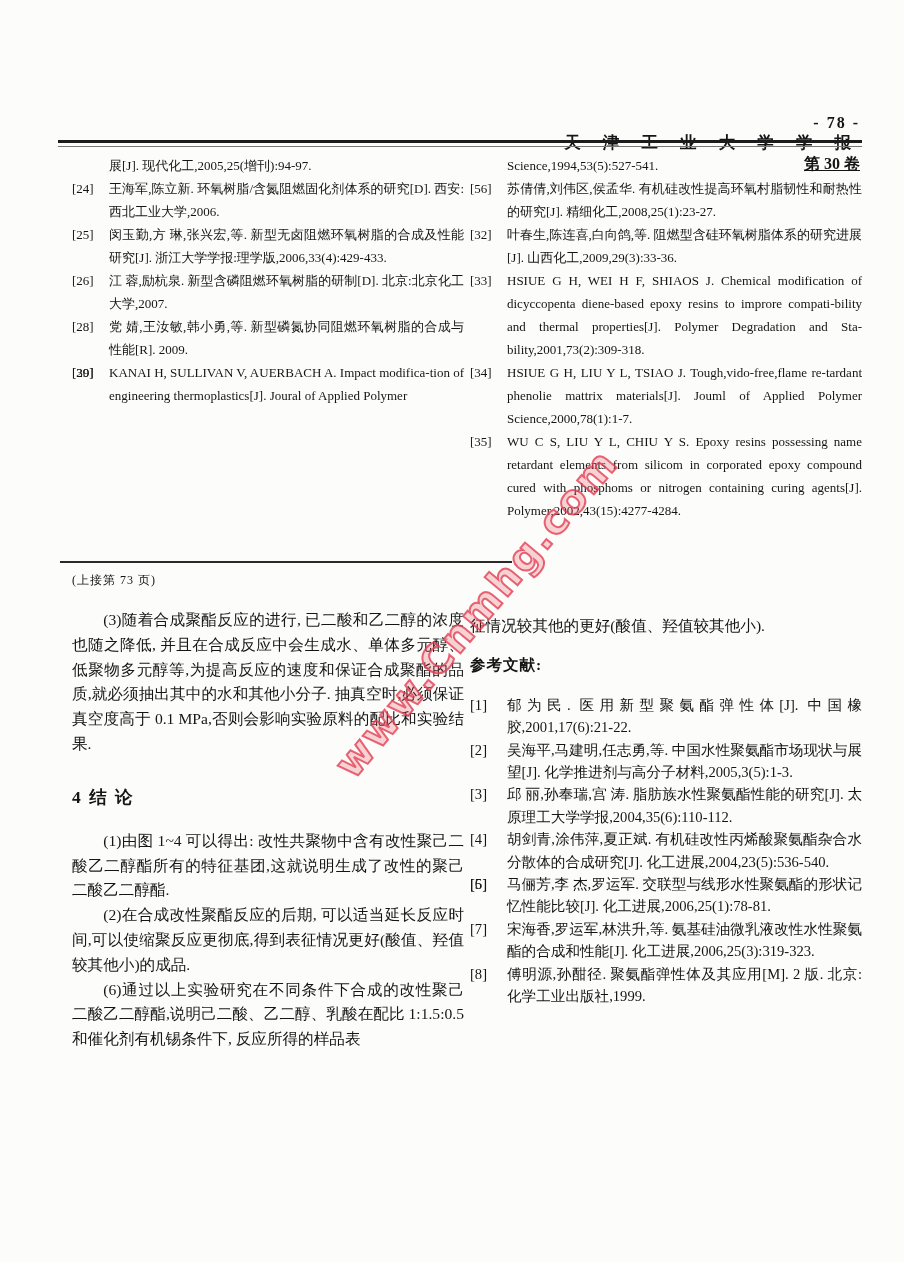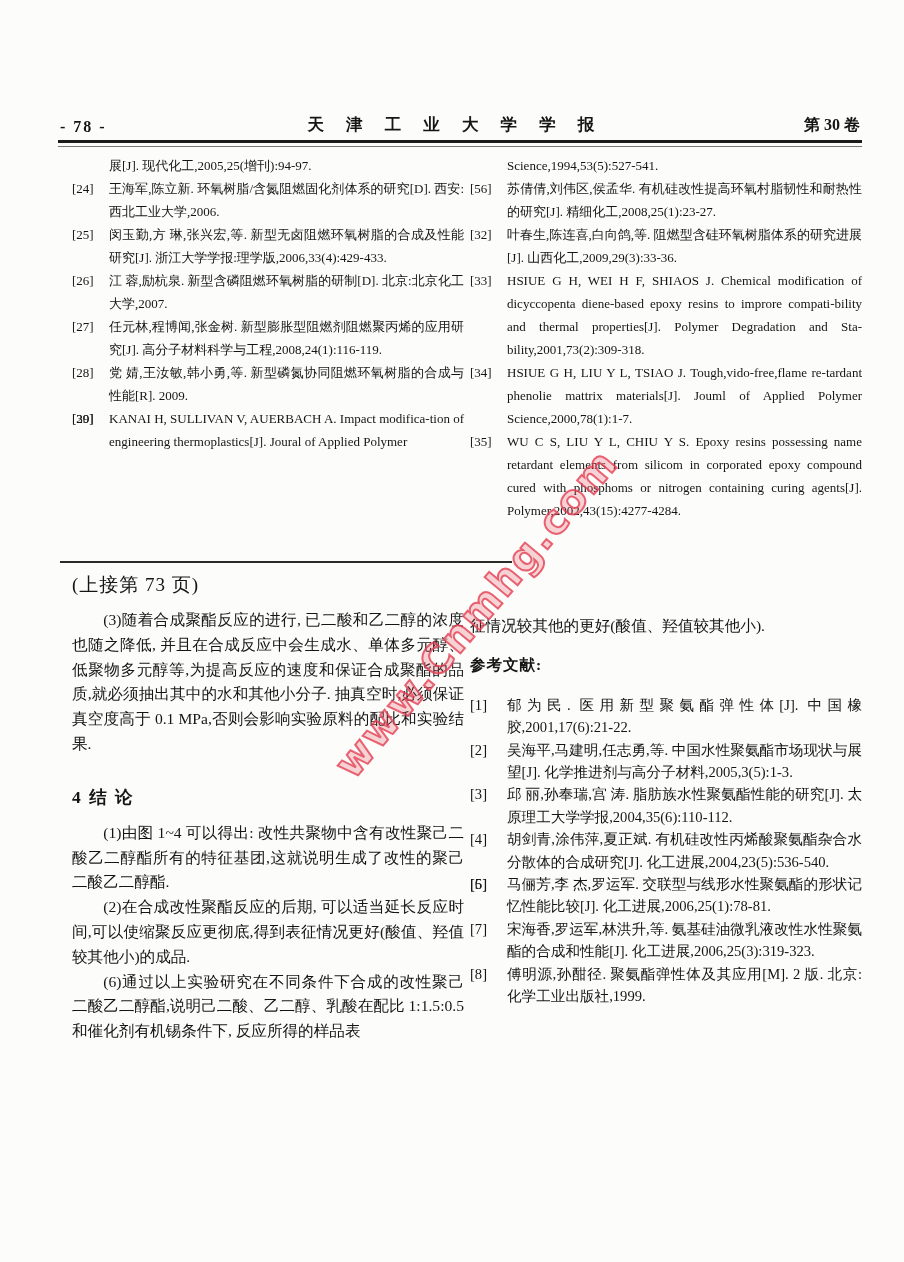--- a/index.html
+++ b/index.html
@@ -10,24 +10,25 @@
     background:#fcfcfa;
     font-family:"Liberation Serif","DejaVu Serif",serif;
     color:#151515;
     overflow:hidden;
   }
   
   .header{
     position:absolute;left:60px;right:44px;top:114px;
     display:flex;justify-content:space-between;align-items:flex-end;
     font-size:16px;
+    flex-direction:column;
   }
   .page-num{font-weight:bold;letter-spacing:2px;}
   .journal-title{font-weight:bold;letter-spacing:9px;font-size:16.5px;}
-  .volume{font-weight:bold;}
+  .volume{font-weight:bold;text-decoration:underline;}
   .header-rule{
     position:absolute;left:58px;right:42px;top:140px;height:3px;
     border-top:3px solid #1c1c1c;border-bottom:1px solid #777;
   }
   
   .col{position:absolute;width:392px;}
   .col-left{left:72px;}
   .col-right{left:470px;}
   .top-col{top:154px;}
   
@@ -38,33 +39,33 @@
   }
   .ref-num{position:absolute;left:0;top:0;font-weight:500;}
   .bottom-refs .ref{font-size:14.6px;line-height:22.4px;}
   
   .section-divider{
     position:absolute;left:60px;top:561px;width:452px;height:0;
     border-top:2px solid #2a2a2a;
   }
   .continuation{
     position:absolute;left:72px;top:572px;
-    font-size:19px;font-weight:500;letter-spacing:1px;
+    font-size:12px;font-weight:500;letter-spacing:1px;
   }
   
   .bottom-left{top:608px;}
   .bottom-right{top:614px;}
   .para{
     margin:0;font-size:15.6px;line-height:24.8px;
     text-align:justify;text-indent:2em;font-weight:500;
   }
   .para.no-indent{text-indent:0;}
   .para3-block{margin-bottom:28px;}
   .section-heading{
-    margin:0 0 12px 0;font-size:17.5px;font-weight:bold;letter-spacing:2px;
+    margin:0 0 20px 0;font-size:17.5px;font-weight:bold;letter-spacing:2px;
   }
   .refs-heading{
     margin:16px 0 18px 0;font-size:15.5px;font-weight:bold;letter-spacing:1px;
   }
   
   .watermark{
     position:absolute;left:278px;top:600px;width:384px;height:56px;
     transform:rotate(-50deg);
     font-family:"DejaVu Sans","Liberation Sans",sans-serif;
     font-size:40px;font-weight:bold;letter-spacing:2px;
@@ -84,21 +85,20 @@
     <span class="journal-title">天 津 工 业 大 学 学 报</span>
     <span class="volume">第 30 卷</span>
   </div>
   <div class="header-rule"></div>
 
   <div class="col col-left top-col">
       <div class="ref"><span class="ref-num"></span><span class="ref-text">展[J]. 现代化工,2005,25(增刊):94-97.</span></div>
       <div class="ref"><span class="ref-num">[24]</span><span class="ref-text">王海军,陈立新. 环氧树脂/含氮阻燃固化剂体系的研究[D]. 西安:西北工业大学,2006.</span></div>
       <div class="ref"><span class="ref-num">[25]</span><span class="ref-text">闵玉勤,方  琳,张兴宏,等. 新型无卤阻燃环氧树脂的合成及性能研究[J]. 浙江大学学报:理学版,2006,33(4):429-433.</span></div>
       <div class="ref"><span class="ref-num">[26]</span><span class="ref-text">江  蓉,励杭泉. 新型含磷阻燃环氧树脂的研制[D]. 北京:北京化工大学,2007.</span></div>
-      <div class="ref"><span class="ref-num">[27]</span><span class="ref-text">任元林,程博闻,张金树. 新型膨胀型阻燃剂阻燃聚丙烯的应用研究[J]. 高分子材料科学与工程,2008,24(1):116-119.</span></div>
       <div class="ref"><span class="ref-num">[28]</span><span class="ref-text">党  婧,王汝敏,韩小勇,等. 新型磷氮协同阻燃环氧树脂的合成与性能[R]. 2009.</span></div>
       <div class="ref"><span class="ref-num">[29]</span></div>
       <div class="ref"><span class="ref-num">[30]</span><span class="ref-text">KANAI H, SULLIVAN V, AUERBACH A. Impact modifica-tion of engineering thermoplastics[J]. Joural of Applied Polymer</span></div>
     </div>
   <div class="col col-right top-col">
       <div class="ref"><span class="ref-num"></span><span class="ref-text">Science,1994,53(5):527-541.</span></div>
       <div class="ref"><span class="ref-num">[56]</span><span class="ref-text">苏倩倩,刘伟区,侯孟华. 有机硅改性提高环氧村脂韧性和耐热性的研究[J]. 精细化工,2008,25(1):23-27.</span></div>
       <div class="ref"><span class="ref-num">[32]</span><span class="ref-text">叶春生,陈连喜,白向鸽,等. 阻燃型含硅环氧树脂体系的研究进展[J]. 山西化工,2009,29(3):33-36.</span></div>
       <div class="ref"><span class="ref-num">[33]</span><span class="ref-text">HSIUE G H, WEI H F, SHIAOS J. Chemical modification of dicyccopenta diene-based epoxy resins to improre compati-bility and thermal properties[J]. Polymer Degradation and Sta-bility,2001,73(2):309-318.</span></div>
       <div class="ref"><span class="ref-num">[34]</span><span class="ref-text">HSIUE G H, LIU Y L, TSIAO J. Tough,vido-free,flame re-tardant phenolie mattrix materials[J]. Jouml of Applied Polymer Science,2000,78(1):1-7.</span></div>

